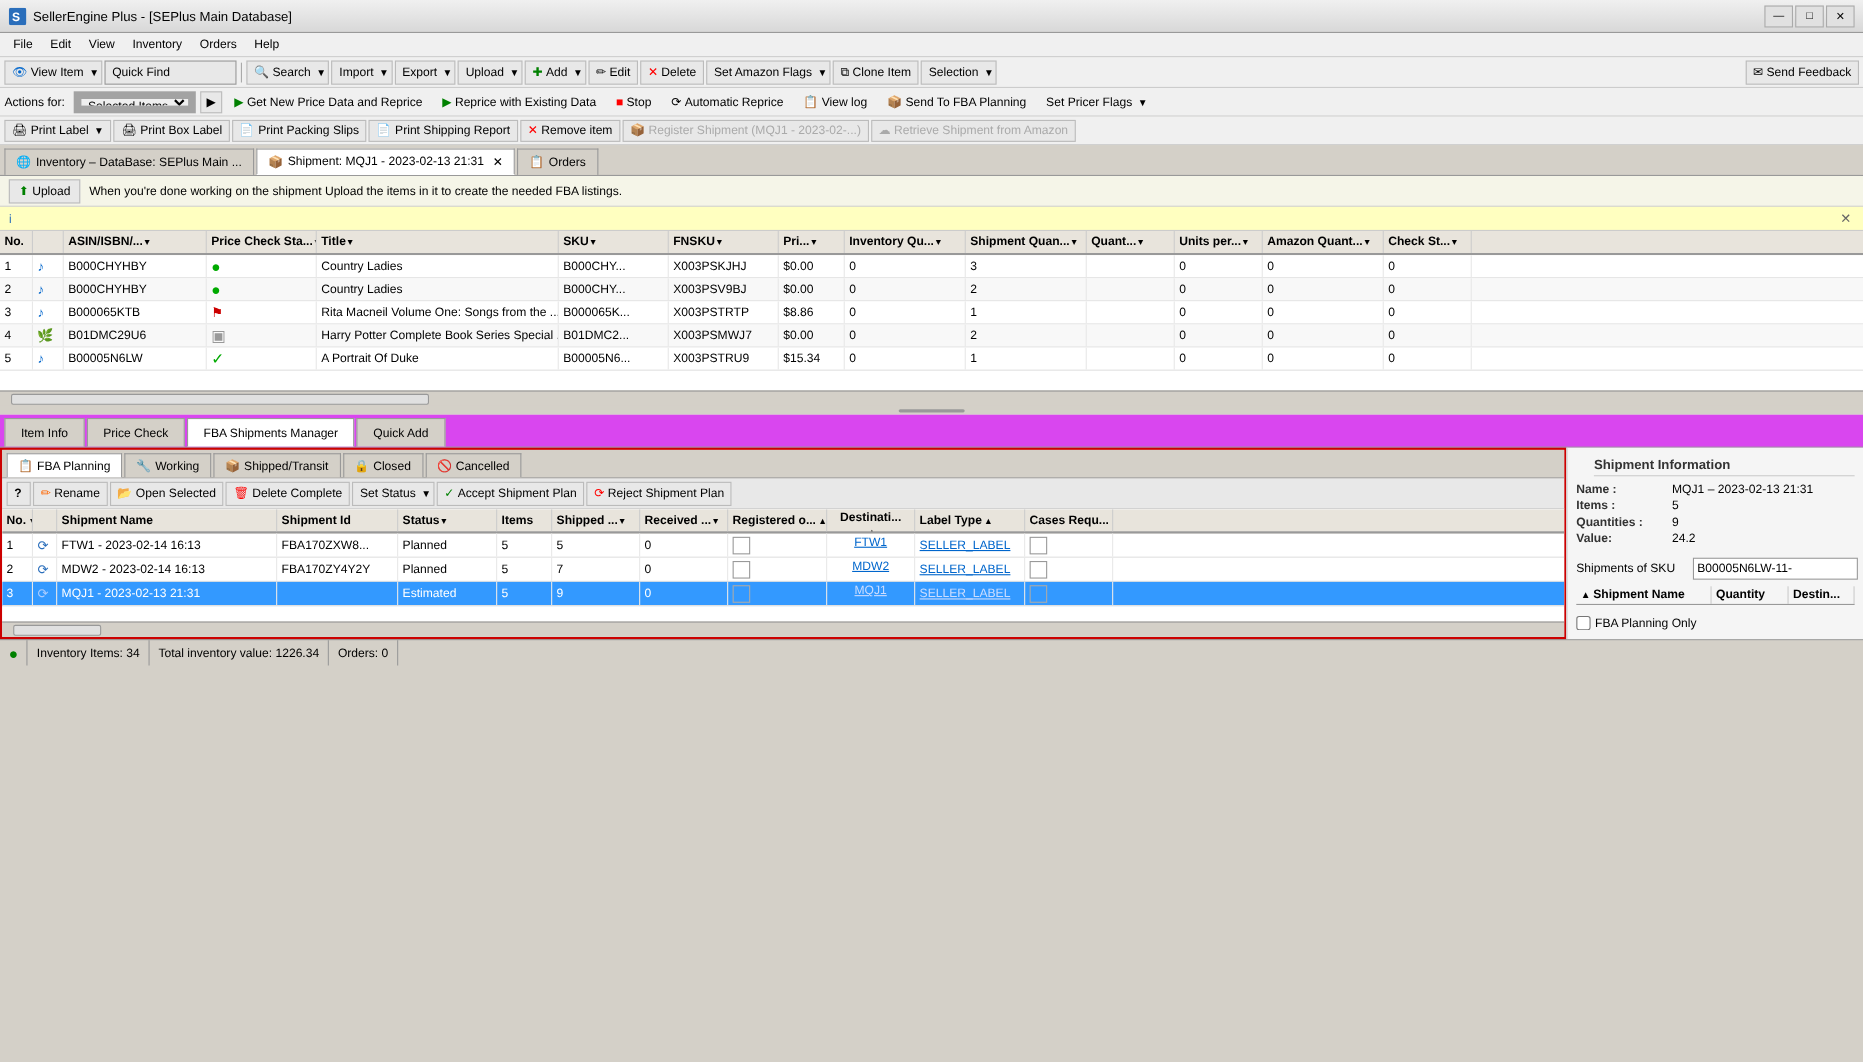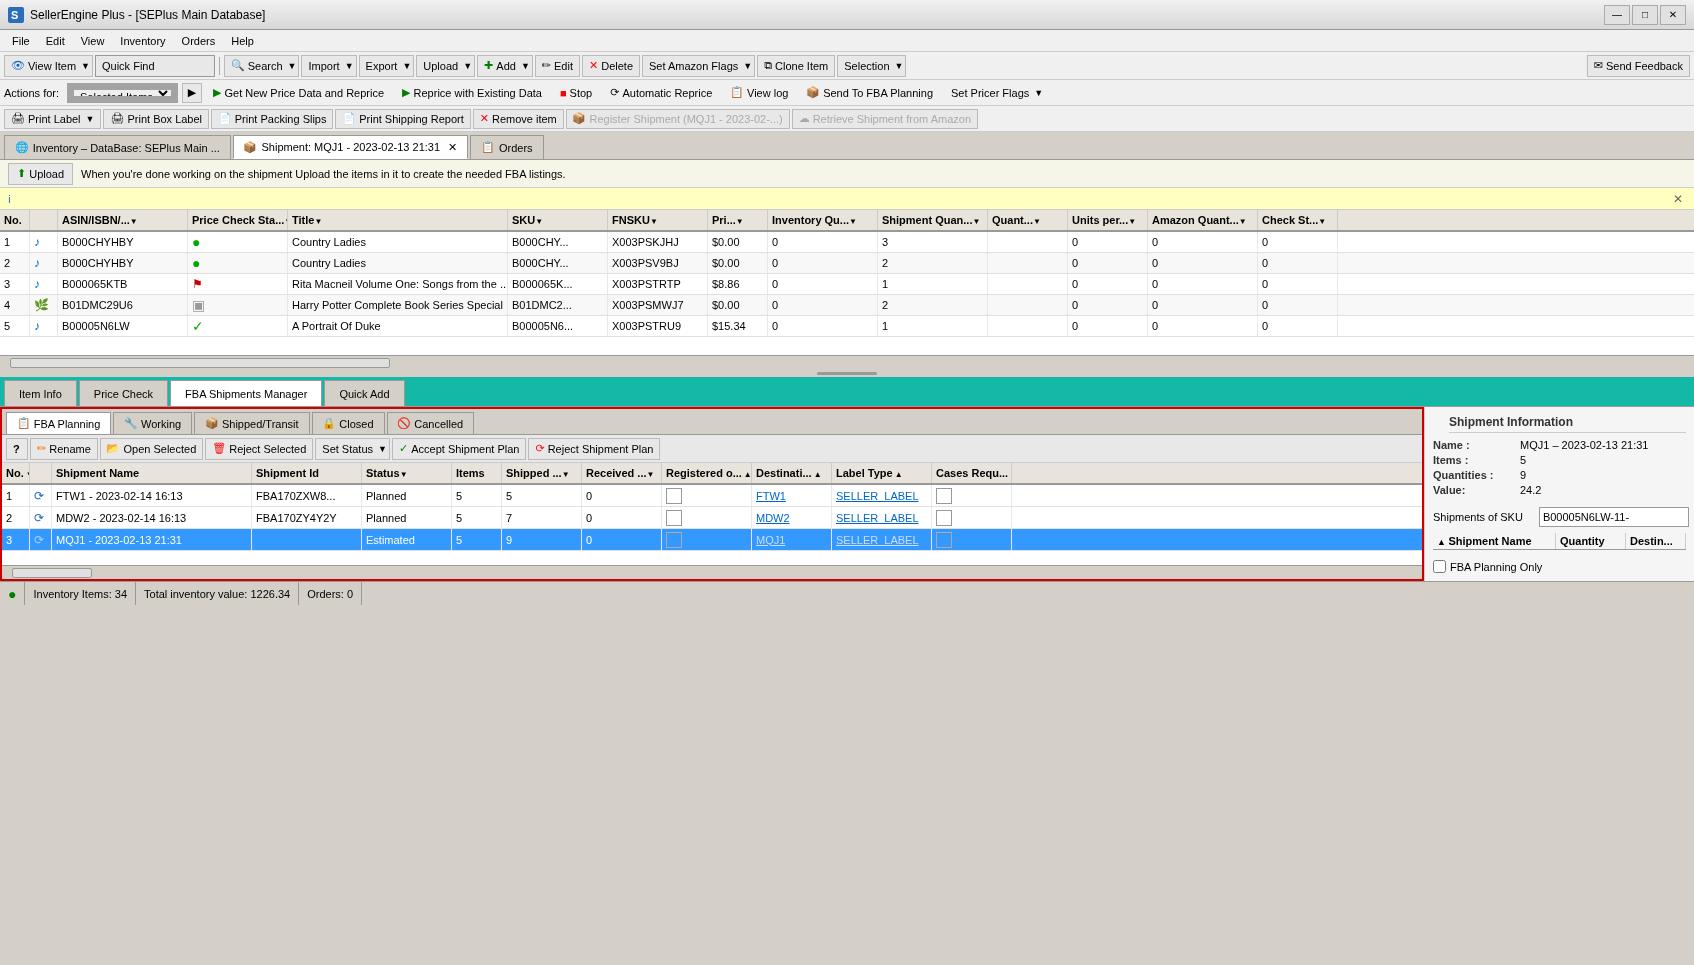--- a/index.html
+++ b/index.html
@@ -54,21 +54,21 @@
     .grid-row.odd { background: #fff; }
     .grid-cell { padding: 2px 4px; border-right: 1px solid #e8e8e8; font-size: 11px; display: flex; align-items: center; white-space: nowrap; overflow: hidden; }
     
     
     .h-scroll { height: 14px; background: #d4d0c8; border-top: 1px solid #999; display: flex; align-items: center; }
     
     
     .bottom-section { display: flex; flex-direction: column; background: #f0f0f0; }
     
     
-    .bottom-tabs { display: flex; background: #14b8a6; height: 30px; align-items: flex-end; padding: 0 4px; border-bottom: 1px solid #999; }
+    .bottom-tabs { display: flex; background: #d946ef; height: 30px; align-items: flex-end; padding: 0 4px; border-bottom: 1px solid #999; }
     .bottom-tab { height: 26px; padding: 2px 14px; background: #d4d0c8; border: 1px solid #999; border-bottom: none; cursor: pointer; display: flex; align-items: center; font-size: 12px; margin-right: 2px; }
     .bottom-tab.active { background: #fff; }
     
     
     .fba-section { display: flex; flex: 1; }
     .fba-main { flex: 1; display: flex; flex-direction: column; border: 2px solid #cc0000; }
     .fba-toolbar { background: #e8e8e8; height: 28px; display: flex; align-items: center; padding: 2px 4px; gap: 2px; border-bottom: 1px solid #ccc; }
     .fba-tab-strip { display: flex; background: #d4d0c8; height: 26px; align-items: flex-end; padding: 0 4px; border-bottom: 1px solid #999; }
     .fba-tab { height: 22px; padding: 2px 10px; background: #d4d0c8; border: 1px solid #999; border-bottom: none; cursor: pointer; display: flex; align-items: center; gap: 3px; font-size: 11px; margin-right: 2px; }
     .fba-tab.active { background: #fff; }
@@ -121,21 +121,21 @@
     
     .fba-col-no { width: 28px; min-width: 28px; }
     .fba-col-icon { width: 22px; min-width: 22px; }
     .fba-col-name { width: 200px; min-width: 200px; }
     .fba-col-id { width: 110px; min-width: 110px; }
     .fba-col-status { width: 90px; min-width: 90px; }
     .fba-col-items { width: 50px; min-width: 50px; }
     .fba-col-shipped { width: 80px; min-width: 80px; }
     .fba-col-received { width: 80px; min-width: 80px; }
     .fba-col-reg { width: 90px; min-width: 90px; }
-    .fba-col-dest { width: 80px; min-width: 80px; }
+    .fba-col-dest { width: 80px; min-width: 80px; flex-direction: column; }
     .fba-col-label { width: 100px; min-width: 100px; }
     .fba-col-cases { width: 80px; min-width: 80px; }
     
     .sort-up::after { content: '▲'; font-size: 8px; margin-left: 2px; }
     .sort-down::after { content: '▼'; font-size: 8px; margin-left: 2px; }
     .filter-icon::after { content: '▼'; font-size: 8px; }
     
     .checkbox-cell { width: 16px; height: 16px; border: 1px solid #999; background: #fff; display: inline-block; }
     
     .link-blue { color: #0066cc; text-decoration: underline; cursor: pointer; }
@@ -549,21 +549,21 @@
         <button class="tb-btn">
           <span style="color:#ff6600;">✏</span>
           <span>Rename</span>
         </button>
         <button class="tb-btn">
           <span>📂</span>
           <span>Open Selected</span>
         </button>
         <button class="tb-btn">
           <span style="color:red;">🗑</span>
-          <span>Reject Selected</span>
+          <span>Delete Complete</span>
         </button>
         <button class="tb-btn tb-btn-dropdown">
           <span>Set Status</span>
           <span class="drop-arrow">▼</span>
         </button>
         <button class="tb-btn">
           <span style="color:green;">✓</span>
           <span>Accept Shipment Plan</span>
         </button>
         <button class="tb-btn">

